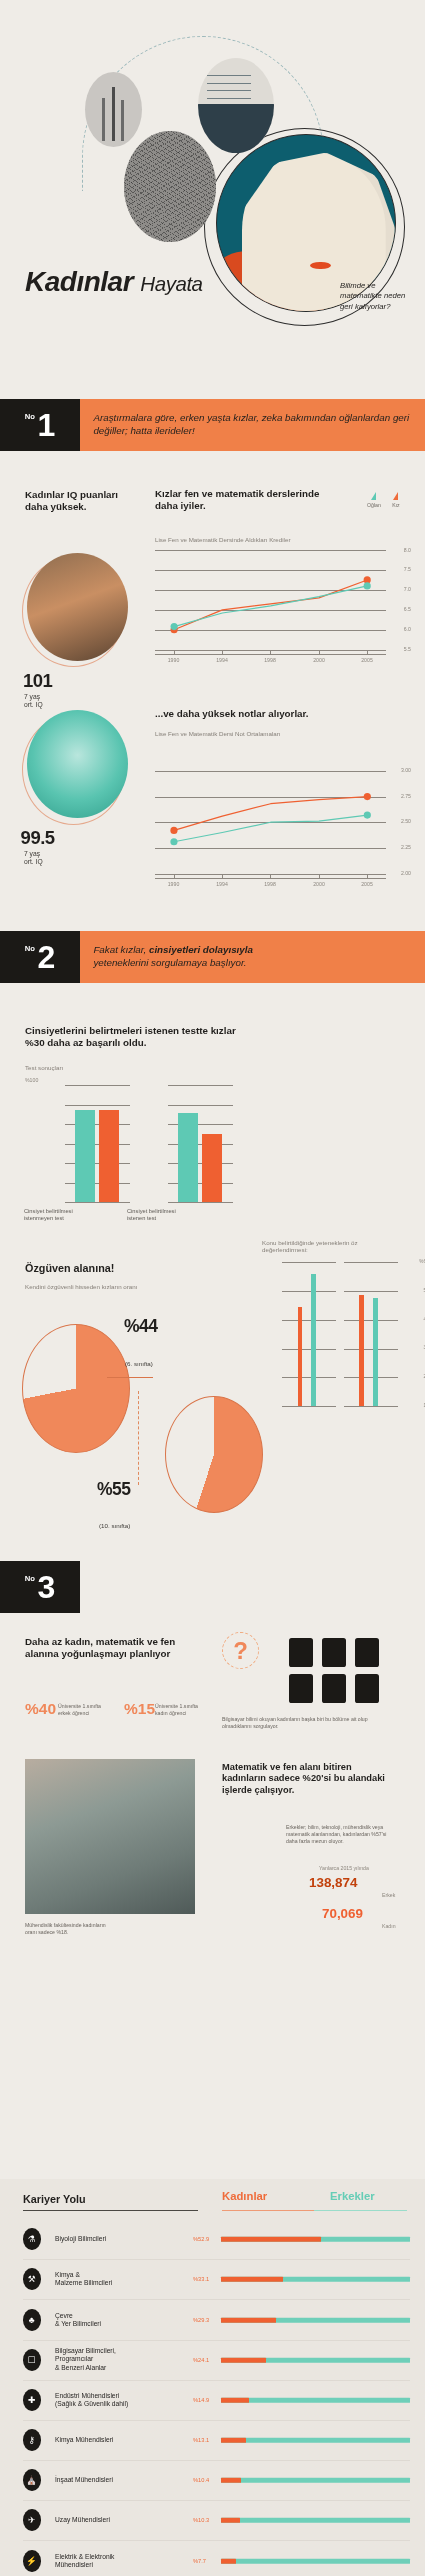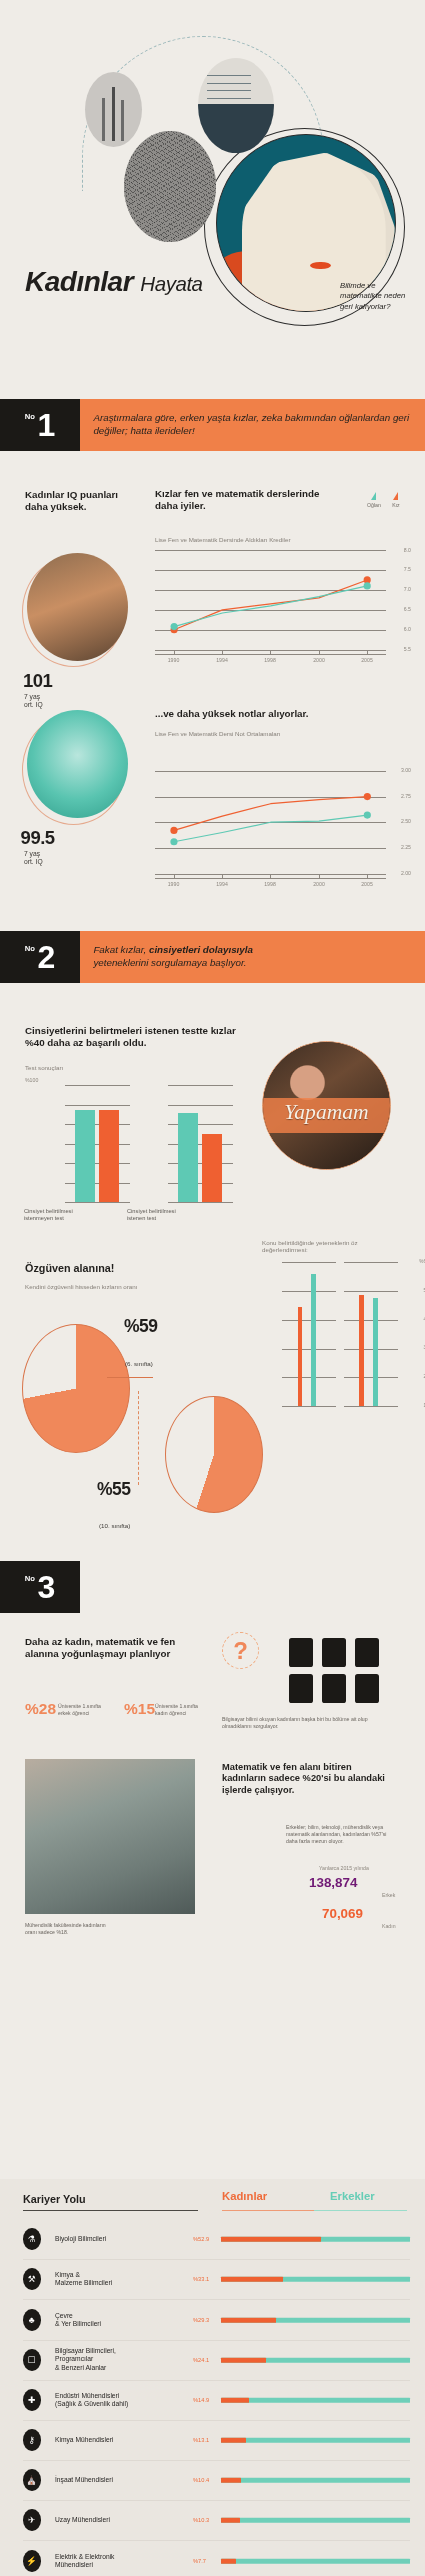--- a/index.html
+++ b/index.html
@@ -303,21 +303,21 @@
       <span class="dig">2</span>
     </div>
     <div class="txt">
       <div>
         <span>Fakat kızlar, </span><b>cinsiyetleri dolayısıyla</b><br>
         <span>yeteneklerini sorgulamaya başlıyor.</span>
       </div>
     </div>
   </div>
 
-  <div class="h3" style="position:absolute;left:25px;top:1025px;width:222px">Cinsiyetlerini belirtmeleri istenen testte kızlar %40 daha az başarılı oldu.</div>
+  <div class="h3" style="position:absolute;left:25px;top:1025px;width:222px">Cinsiyetlerini belirtmeleri istenen testte kızlar %30 daha az başarılı oldu.</div>
   <div class="sub" style="position:absolute;left:25px;top:1061px">Test sonuçları</div>
   <div class="small" style="position:absolute;left:25px;top:1077px">%100</div>
 
   <div class="bargrid" id="testbars" style="left:23px;top:1085px;width:216px;height:117px">
       <div class="bg-line" style="top: 0px; left: 42px; width: 65px;"></div>
       <div class="bg-line" style="top: 0px; left: 145px; width: 65px;"></div>
       <div class="bg-line" style="top: 19.6px; left: 42px; width: 65px;"></div>
       <div class="bg-line" style="top: 19.6px; left: 145px; width: 65px;"></div>
       <div class="bg-line" style="top: 39px; left: 42px; width: 65px;"></div>
       <div class="bg-line" style="top: 39px; left: 145px; width: 65px;"></div>
@@ -332,29 +332,20 @@
       <div class="bar g" style="background: rgb(94, 201, 180); left: 52px; width: 19.6px; height: 92px;"></div>
       <div class="bar o" style="background: rgb(239, 96, 49); left: 76px; width: 19.6px; height: 92px;"></div>
       <div class="bar g" style="background: rgb(94, 201, 180); left: 155px; width: 19.6px; height: 89px;"></div>
       <div class="bar o" style="background: rgb(239, 96, 49); left: 179px; width: 19.6px; height: 68px;"></div>
     </div>
   <div class="bcap" style="left:24px;top:1208px;white-space:pre-line;position:absolute">Cinsiyet belirtilmesi
 istenmeyen test</div>
   <div class="bcap" style="left:127px;top:1208px;white-space:pre-line;position:absolute">Cinsiyet belirtilmesi
 istenen test</div>
 
-  <div style="position:absolute;left:262px;top:1041px;width:129px;height:129px;border-radius:50%;
-        border:1px solid #f0a87c;overflow:hidden;background:#241c16">
-    <div style="position:absolute;inset:0;background:
-        radial-gradient(circle at 35% 32%, #d7a083 0 14%, transparent 15%),
-        linear-gradient(145deg,#3b2c22 0%,#6c4a33 40%,#241b15 100%);"></div>
-    <div style="position:absolute;left:0;right:0;top:44%;height:28%;background:rgba(240,128,72,.82)"></div>
-    <div style="position:absolute;left:0;right:0;top:46%;text-align:center;font-family:'Liberation Serif',serif;
-         font-style:italic;font-size:21.6px;color:#f7f1e6;text-shadow:0 0.5px 1px rgba(0,0,0,.4)">Yapamam</div>
-  </div>
 
   <div class="sub" style="position:absolute;left:262px;top:1236px;width:139px">Konu belirtildiğinde yeteneklerin öz değerlendirmesi:</div>
 
   <div class="bargrid" id="confbars" style="left:282px;top:1262px;width:129px;height:144px">
       <div class="bg-line" style="top: 0px; left: 0px; width: 54px;"></div>
       <div class="bg-line" style="top: 0px; left: 62px; width: 54px;"></div>
       <div style="position: absolute; right: -17.5px; font-size: 4.6px; color: rgb(141, 135, 127); top: -3.1px;">%60</div>
       <div class="bg-line" style="top: 29px; left: 0px; width: 54px;"></div>
       <div class="bg-line" style="top: 29px; left: 62px; width: 54px;"></div>
       <div style="position: absolute; right: -17.5px; font-size: 4.6px; color: rgb(141, 135, 127); top: 26px;">50</div>
@@ -375,63 +366,63 @@
       <div class="bar" style="background: rgb(239, 96, 49); left: 77px; width: 4.6px; height: 111px;"></div>
       <div class="bar" style="background: rgb(94, 201, 180); left: 91px; width: 4.6px; height: 108px;"></div>
     </div>
 
   <div class="h3" style="position:absolute;left:25px;top:1262px;font-size:10.8px">Özgüven alanına!</div>
   <div class="sub" style="position:absolute;left:25px;top:1280px">Kendini özgüvenli hisseden kızların oranı</div>
 
   <div class="pie" style="left:21.6px;top:1324px;width:108px;height:129px;
        background:conic-gradient(from 0deg, #f0885a 0 259deg, transparent 259deg 360deg);
        border:0.5px solid #d9754a;"></div>
-  <div class="pielabel" style="left:124px;top:1316px">%59</div>
+  <div class="pielabel" style="left:124px;top:1316px">%44</div>
   <div class="piesub" style="left:125px;top:1360px">(6. sınıfta)</div>
   <div style="position:absolute;left:107px;top:1377px;width:46px;height:0.5px;background:#d9754a"></div>
 
   <div class="pie" style="left:165px;top:1396px;width:98px;height:117px;
        background:conic-gradient(from 0deg, #f0885a 0 198deg, transparent 198deg 360deg);
        border:0.5px solid #d9754a;"></div>
   <div class="pielabel" style="left:97px;top:1479px">%55</div>
   <div class="piesub" style="left:99px;top:1522px">(10. sınıfta)</div>
   <div style="position:absolute;left:138px;top:1391px;width:0.5px;height:94px;
        border-left:1px dashed #e08a5e"></div>
 
   <div class="banner" style="top:1561px">
     <div class="num">
       <span class="no">No</span>
       <span class="dig">3</span>
     </div>
   </div>
 
   <div class="h3" style="position:absolute;left:25px;top:1636px;width:170px">Daha az kadın, matematik ve fen alanına yoğunlaşmayı planlıyor</div>
 
-  <div class="statbig" style="left:25px;top:1700px">%28</div>
+  <div class="statbig" style="left:25px;top:1700px">%40</div>
   <div class="statcap" style="left:58px;top:1703px;width:57px">Üniversite 1.sınıfta erkek öğrenci</div>
   <div class="statbig" style="left:124px;top:1700px">%15</div>
   <div class="statcap" style="left:155px;top:1703px;width:57px">Üniversite 1.sınıfta kadın öğrenci</div>
 
   <div class="qmark" style="left:222px;top:1632px">?</div>
   <div class="devicon" style="left:289px;top:1638px;width:24px;height:29px"></div>
   <div class="devicon" style="left:322px;top:1638px;width:24px;height:29px"></div>
   <div class="devicon" style="left:355px;top:1638px;width:24px;height:29px"></div>
   <div class="devicon" style="left:289px;top:1674px;width:24px;height:29px"></div>
   <div class="devicon" style="left:322px;top:1674px;width:24px;height:29px"></div>
   <div class="devicon" style="left:355px;top:1674px;width:24px;height:29px"></div>
   <div class="statcap" style="left:222px;top:1716px;width:155px">Bilgisayar bilimi okuyan kadınların başka biri bu bölüme ait olup olmadıklarını sorgulayor.</div>
 
   <div class="photo-block" style="left:25px;top:1759px;width:170px;height:155px;
        background:linear-gradient(160deg,#b8ada0 0%,#8d9a94 35%,#6e7b77 70%,#4f5a58 100%);"></div>
   <div class="statcap" style="left:25px;top:1922px;width:82px">Mühendislik fakültesinde kadınların oranı sadece %18.</div>
 
   <div class="h3" style="position:absolute;left:222px;top:1762px;width:165px;font-size:9.3px">Matematik ve fen alanı bitiren kadınların sadece %20'si bu alandaki işlerde çalışıyor.</div>
   <div class="statcap" style="left:286px;top:1824px;width:103px">Erkekler; bilim, teknoloji, mühendislik veya matematik alanlarından, kadınlardan %57'si daha fazla mezun oluyor.</div>
   <div class="small" style="position:absolute;left:319px;top:1865px">Yanlarca 2015 yılında</div>
-  <div style="position:absolute;left:309px;top:1875px;font-size:13.4px;font-weight:bold;color:#701a75">138,874</div>
+  <div style="position:absolute;left:309px;top:1875px;font-size:13.4px;font-weight:bold;color:#c2410c">138,874</div>
   <div class="small" style="position:absolute;left:382px;top:1892px">Erkek</div>
   <div style="position:absolute;left:322px;top:1906px;font-size:13.4px;font-weight:bold;color:#ef6031">70,069</div>
   <div class="small" style="position:absolute;left:382px;top:1923px">Kadın</div>
 
   <div class="career">
     <div class="career-panel"></div>
     <div class="ctitle">Kariyer Yolu</div>
     <div class="chead-k">Kadınlar</div>
     <div class="chead-e">Erkekler</div>
     <div style="position:absolute;left:23px;top:31px;width:175px;height:1px;background:#4a4743"></div>

